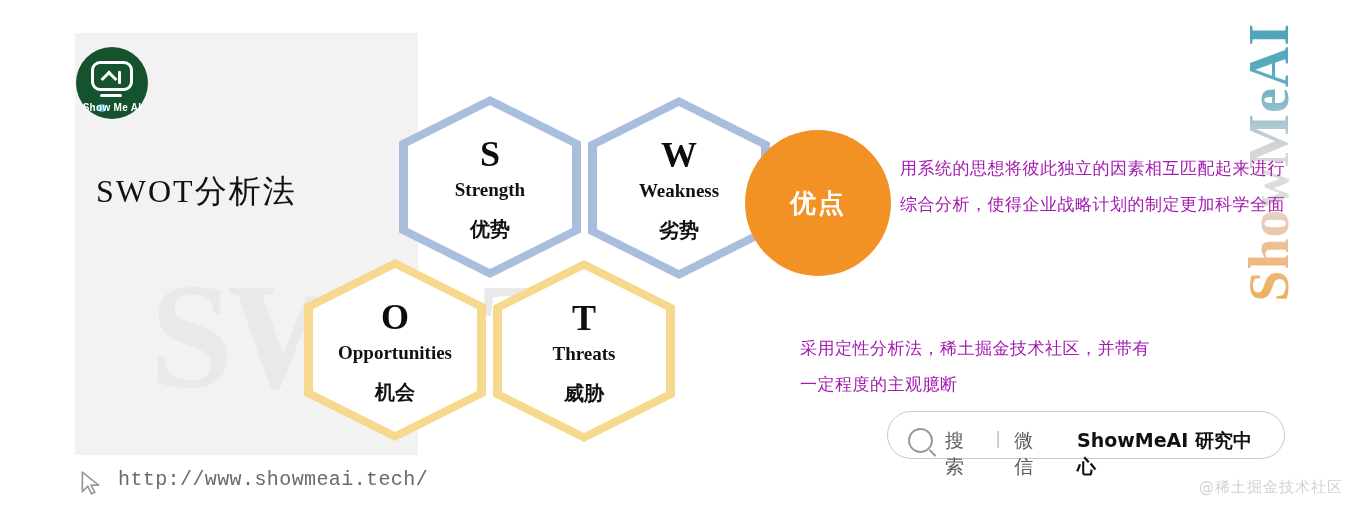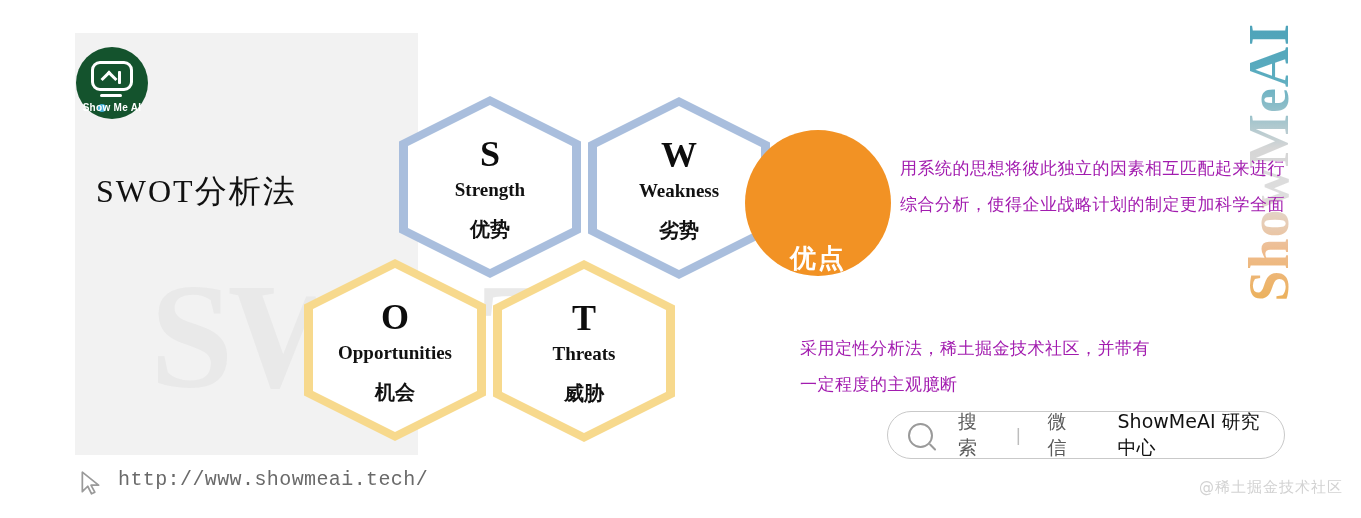--- a/index.html
+++ b/index.html
@@ -132,21 +132,21 @@
   .hex.gold .shape{background:#f7d98d;}
 
   #hex-s{left:399px;top:96px;}
   #hex-w{left:588px;top:97px;}
   #hex-o{left:304px;top:259px;}
   #hex-t{left:493px;top:260px;}
 
   
   .circle{
     position:absolute;border-radius:50%;
-    display:flex;align-items:flex-end;justify-content:center;
+    display:flex;align-items:center;justify-content:center;
   }
   #circle-pro{
     left:745px;top:130px;width:146px;height:146px;background:#f29224;z-index:5;
   }
   #circle-pro .lab{
     font-family:"DejaVu Sans","Liberation Sans",sans-serif;
     font-weight:bold;font-size:26px;color:#ffffff;letter-spacing:2px;
   }
   #circle-con{
     left:1134px;top:293px;width:146px;height:146px;background:#cfdedc;z-index:2;
@@ -163,38 +163,38 @@
     font-size:17px;color:#a21caf;line-height:36px;letter-spacing:.5px;
     z-index:4;
   }
   #para-pro{left:900px;top:150px;width:400px;}
   #para-con{left:800px;top:330px;width:360px;text-align:left;}
 
   
   .search-pill{
     position:absolute;left:887px;top:411px;width:398px;height:48px;
     border:1.6px solid #c9c9c9;border-radius:24px;background:rgba(255,255,255,.92);
-    display:flex;align-items:center;gap:25px;padding:0 20px;box-sizing:border-box;z-index:6;
+    display:flex;gap:12px;padding:16px 20px;box-sizing:border-box;z-index:6;
   }
   .search-pill .mag{
     width:21px;height:21px;border:2.2px solid #9a9a9a;border-radius:50%;
     position:relative;flex:none;
   }
   .search-pill .mag::after{
     content:"";position:absolute;right:-6px;bottom:-3px;width:9px;height:2.2px;
     background:#9a9a9a;transform:rotate(45deg);border-radius:2px;
   }
   .search-pill .s-label{
     font-family:"DejaVu Sans","Liberation Sans",sans-serif;
     font-size:19px;color:#5a5a5a;
   }
   .search-pill .s-div{color:#bdbdbd;font-size:18px;margin:0 2px;}
   .search-pill .s-brand{
     font-family:"DejaVu Sans","Liberation Sans",sans-serif;
-    font-weight:normal;font-size:19px;color:#111;margin-left:14px;
+    font-weight:bold;font-size:19px;color:#111;margin-left:14px;
   }
 
   
   .footer-url{
     position:absolute;left:118px;top:468px;
     font-family:Liberation Mono, monospace;
     font-size:20px;color:#6a6a6a;letter-spacing:.4px;
   }
   .cursor-icon{position:absolute;left:78px;top:470px;width:26px;height:26px;}
   .wm-bottom{

